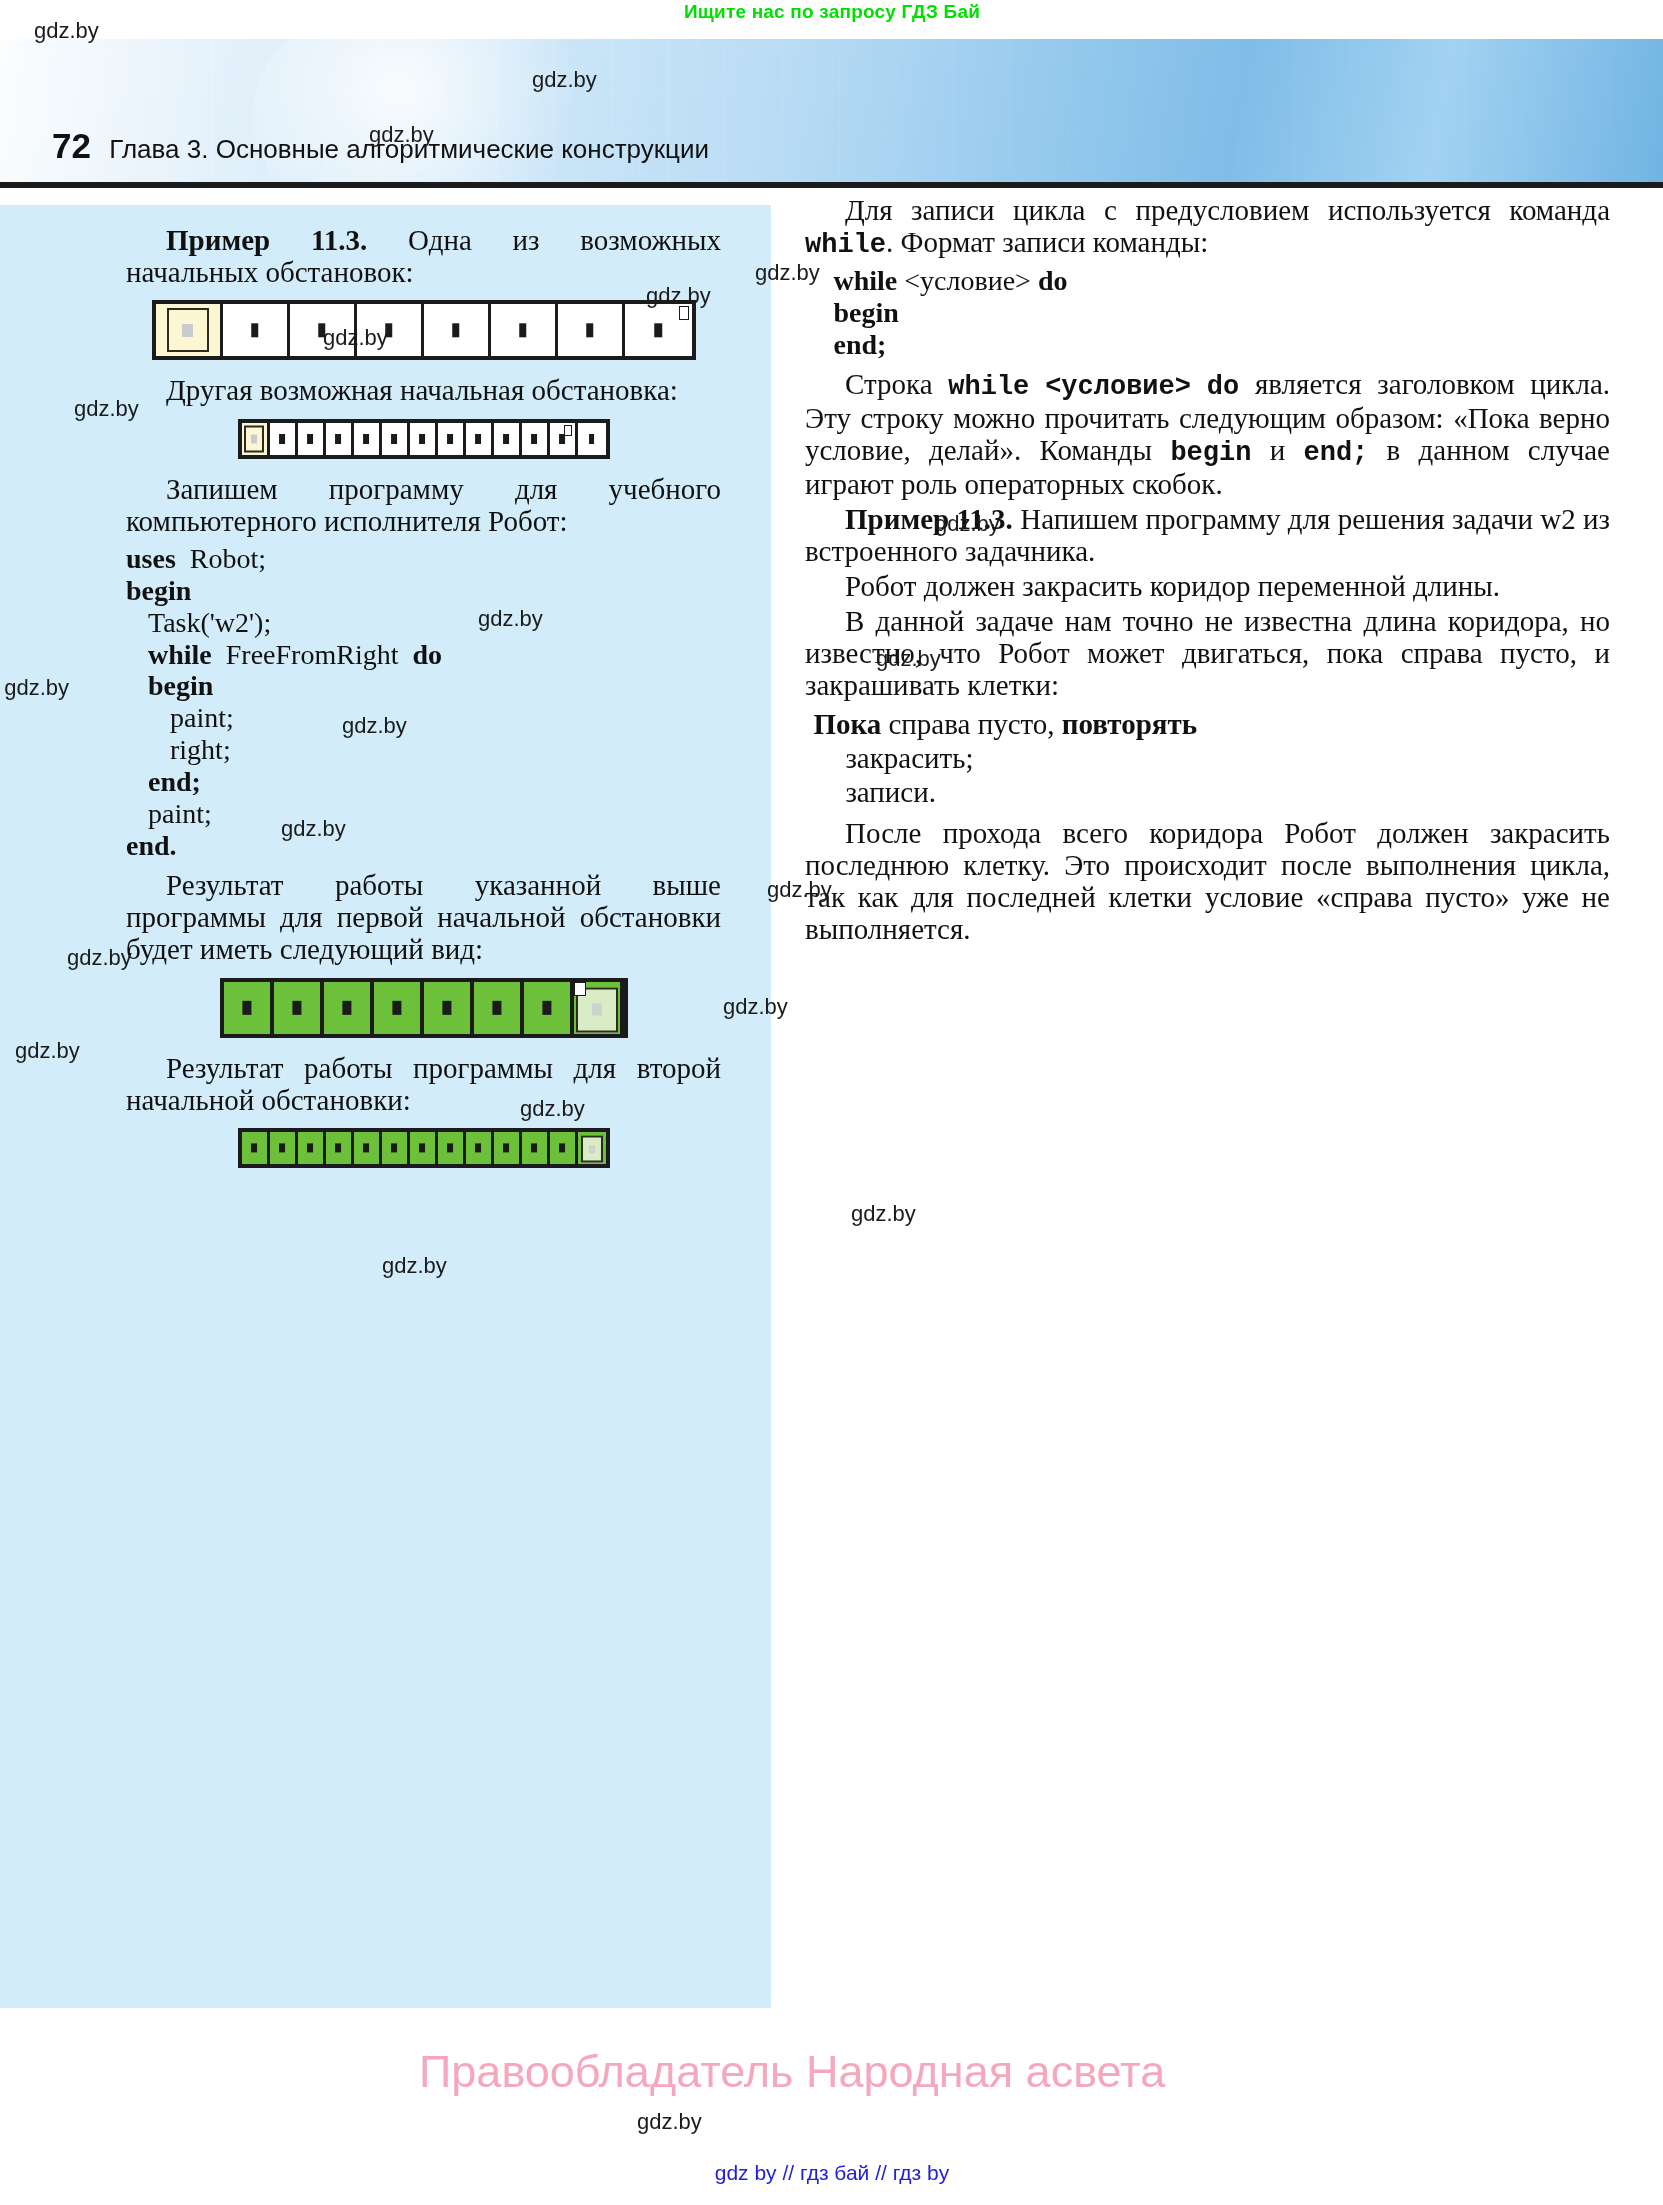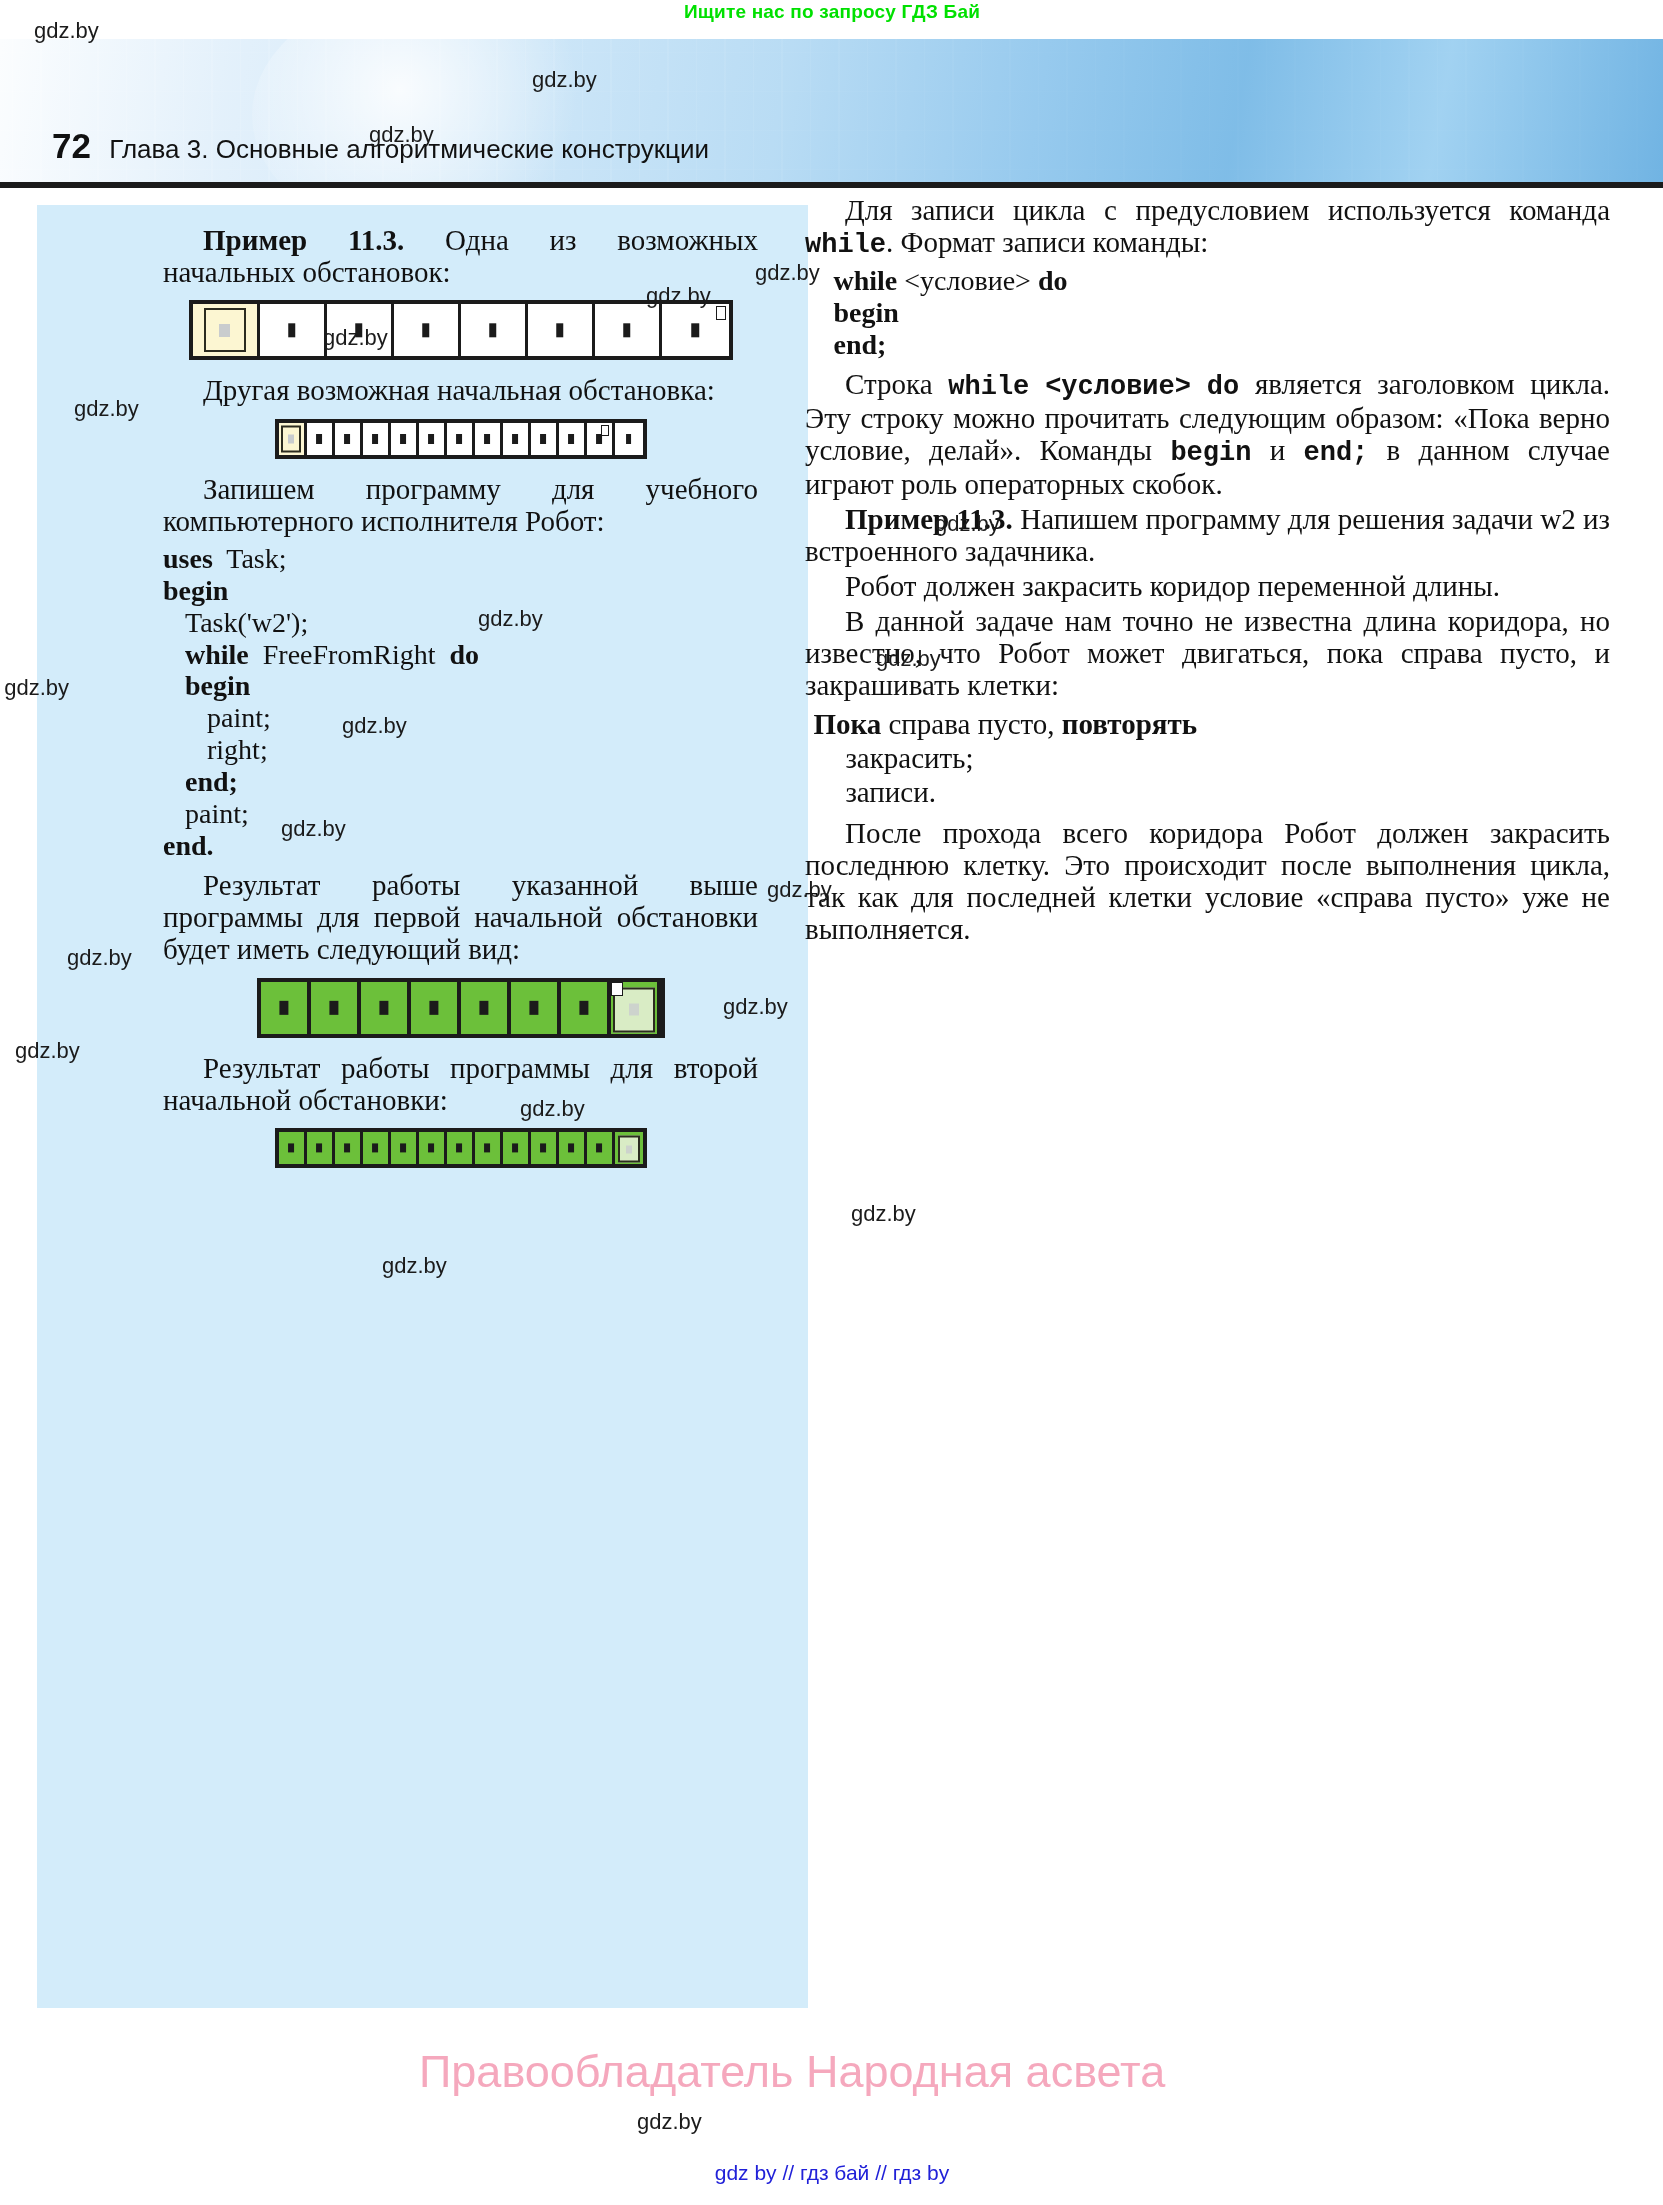--- a/index.html
+++ b/index.html
@@ -74,21 +74,20 @@
   .chapter-text b{font-weight:normal;}
 
   
   .page-body{
     position:absolute;left:0;top:188px;width:1664px;height:1828px;
   }
   .col-left{
     position:absolute;left:0;top:17px;width:771px;height:1803px;
     background:#d3ecfa;
     padding:0;
-    margin-left:37px;
   }
   .col-left-inner{
     padding:20px 50px 0 126px;
   }
   .col-right{
     position:absolute;left:805px;top:6.7px;width:805px;
   }
 
   p.txt{
     margin:0 0 3.4px 0;
@@ -308,21 +307,21 @@
             </div>
             <div class="cell">
               <div class="dot"></div>
             </div>
           </div>
       </div>
 
       <p class="txt">Запишем программу для учебного компьютерного испол­нителя Робот:</p>
 
       <div class="code-block">
-          <p class="code-line" style="padding-left: 0px;"><span class="kw">uses</span><span>  Task;</span></p>
+          <p class="code-line" style="padding-left: 0px;"><span class="kw">uses</span><span>  Robot;</span></p>
           <p class="code-line" style="padding-left: 0px;"><span class="kw">begin</span></p>
           <p class="code-line" style="padding-left: 22px;"><span>Task('w2');</span></p>
           <p class="code-line" style="padding-left: 22px;"><span class="kw">while</span><span>  FreeFromRight  </span><span class="kw">do</span></p>
           <p class="code-line" style="padding-left: 22px;"><span class="kw">begin</span></p>
           <p class="code-line" style="padding-left: 44px;"><span>paint;</span></p>
           <p class="code-line" style="padding-left: 44px;"><span>right;</span></p>
           <p class="code-line" style="padding-left: 22px;"><span class="kw">end;</span></p>
           <p class="code-line" style="padding-left: 22px;"><span>paint;</span></p>
           <p class="code-line" style="padding-left: 0px;"><span class="kw">end.</span></p>
         </div>

